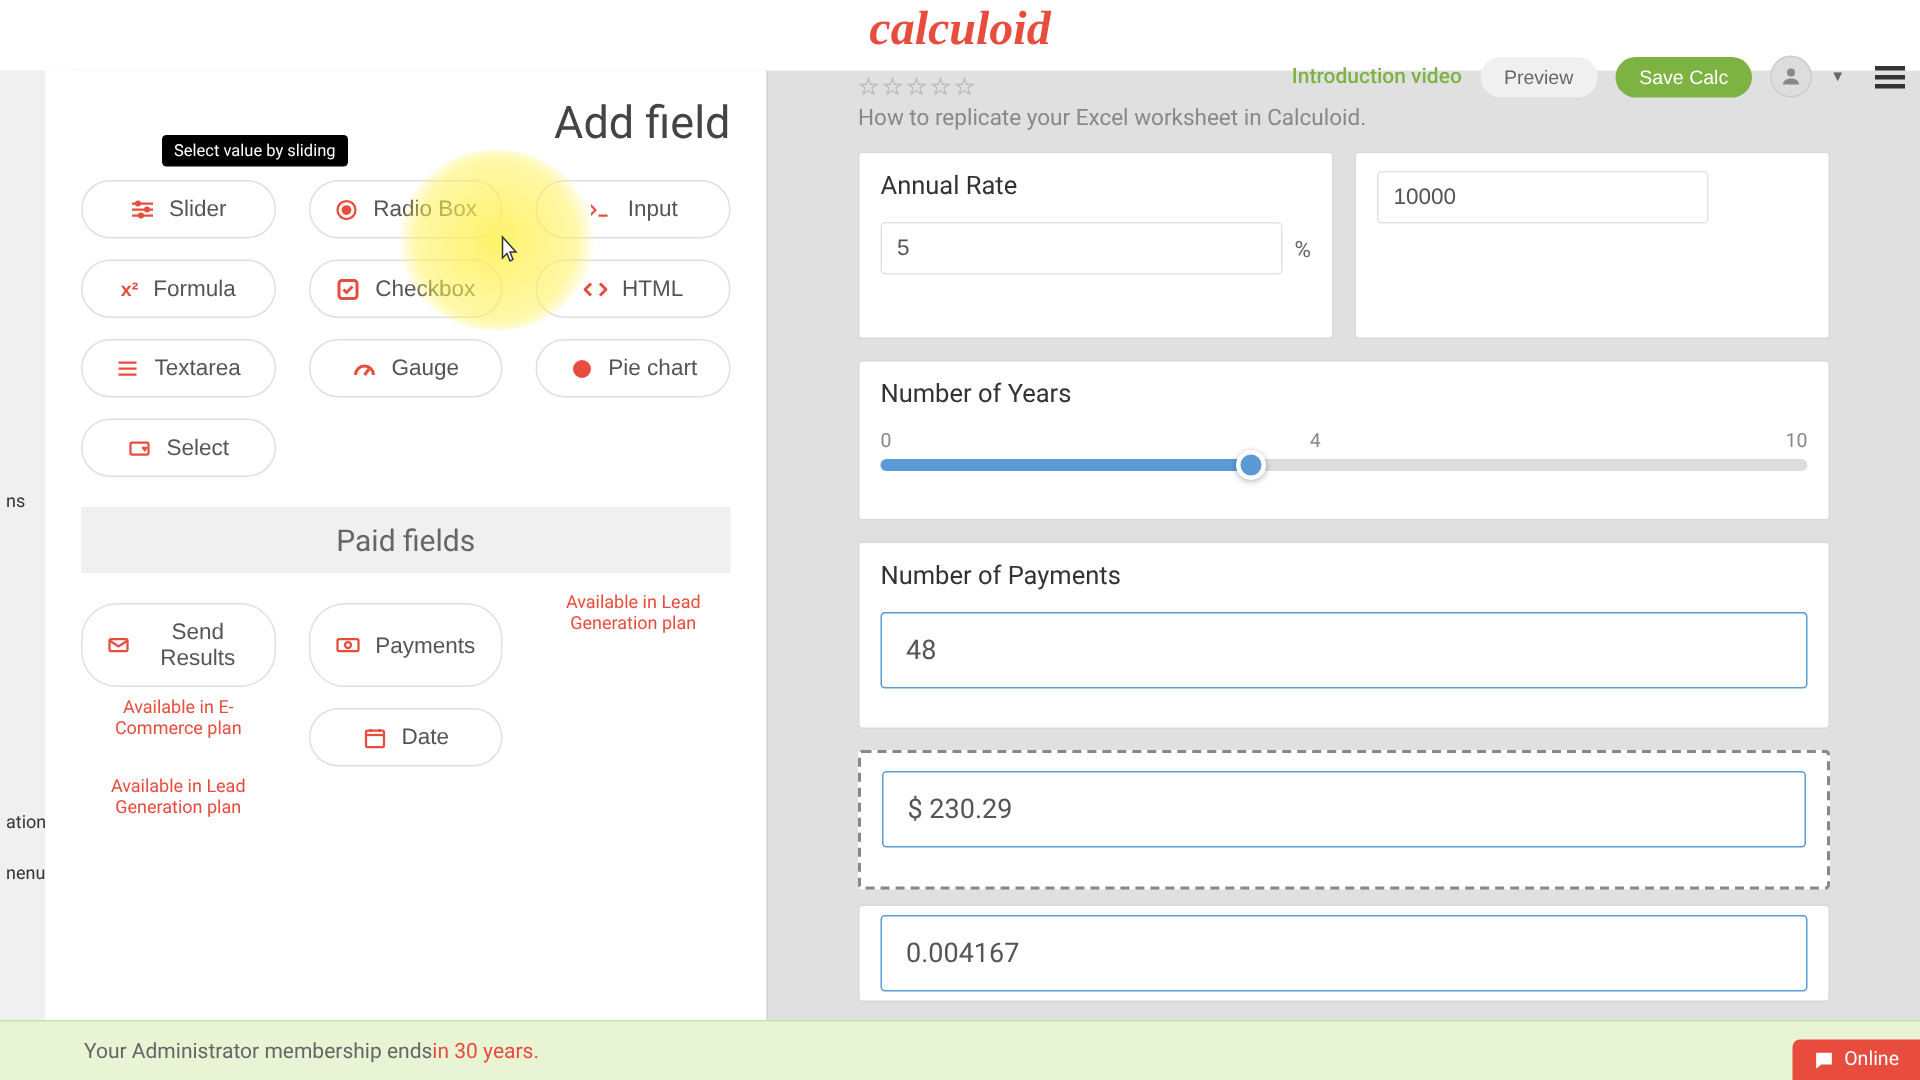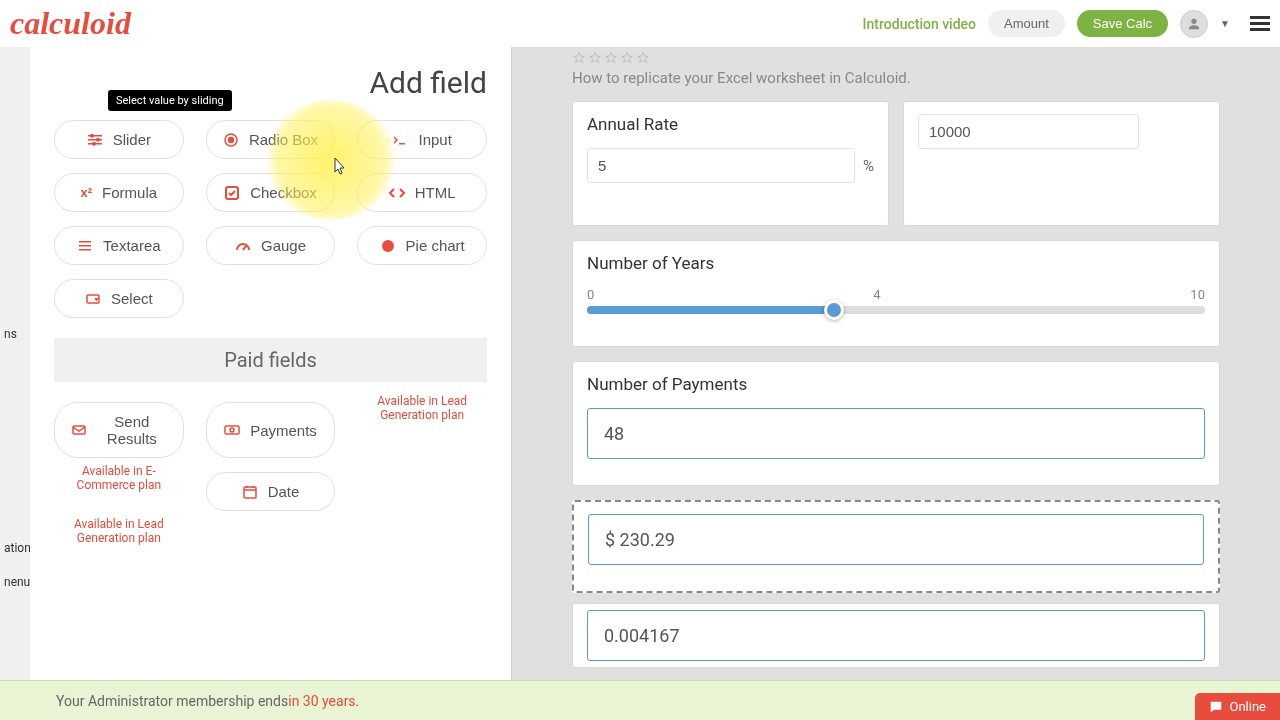--- a/index.html
+++ b/index.html
@@ -1,18 +1,18 @@
 <!DOCTYPE html>
 <html><head>
 <meta charset="utf-8">
 <style>
 * { box-sizing: border-box; margin: 0; padding: 0; }
 body { font-family: -apple-system, BlinkMacSystemFont, "Segoe UI", Roboto, sans-serif; background: #e0e0e0; width: 1280px; height: 720px; overflow: hidden; position: relative; }
 
-.topbar { position: absolute; top: 0; left: 0; right: 0; height: 47px; background: #fff; display: flex; align-items: center; padding: 0 10px; z-index: 100; }
+.topbar { position: absolute; top: 0; left: 0; right: 0; height: 47px; background: #fff; display: flex; align-items: center; padding: 0 10px; z-index: 100; flex-direction: column; }
 .logo { font-family: 'Brush Script MT', cursive; font-size: 32px; color: #e74c3c; font-weight: bold; font-style: italic; }
 .topbar-right { margin-left: auto; display: flex; align-items: center; gap: 12px; }
 .link-intro { color: #7cb342; font-size: 14px; font-weight: 500; text-decoration: none; }
 .btn-preview { background: #f0f0f0; color: #666; border: none; border-radius: 16px; padding: 6px 16px; font-size: 13px; cursor: pointer; }
 .btn-save { background: #7cb342; color: #fff; border: none; border-radius: 16px; padding: 6px 16px; font-size: 13px; font-weight: 500; cursor: pointer; }
 .avatar { width: 28px; height: 28px; border-radius: 50%; background: #ddd; border: 1px solid #ccc; display: flex; align-items: center; justify-content: center; }
 .avatar svg { width: 16px; height: 16px; fill: #888; }
 .caret-icon { color: #666; font-size: 10px; }
 .hamburger { width: 20px; display: flex; flex-direction: column; gap: 3px; margin-left: 8px; }
 .hamburger span { height: 3px; background: #333; }
@@ -60,21 +60,21 @@
 
 .icon svg { width: 16px; height: 16px; }
 </style>
 </head>
 <body>
 
 <div class="topbar">
   <div class="logo">calculoid</div>
   <div class="topbar-right">
     <a class="link-intro">Introduction video</a>
-    <button class="btn-preview">Amount</button>
+    <button class="btn-preview">Preview</button>
     <button class="btn-save">Save Calc</button>
     <div class="avatar">
       <svg viewBox="0 0 24 24">
           <circle cx="12" cy="8" r="4"></circle>
           <path d="M4 20c0-4 4-6 8-6s8 2 8 6"></path>
         </svg>
     </div>
     <span class="caret-icon">▼</span>
     <div class="hamburger">
         <span></span>

